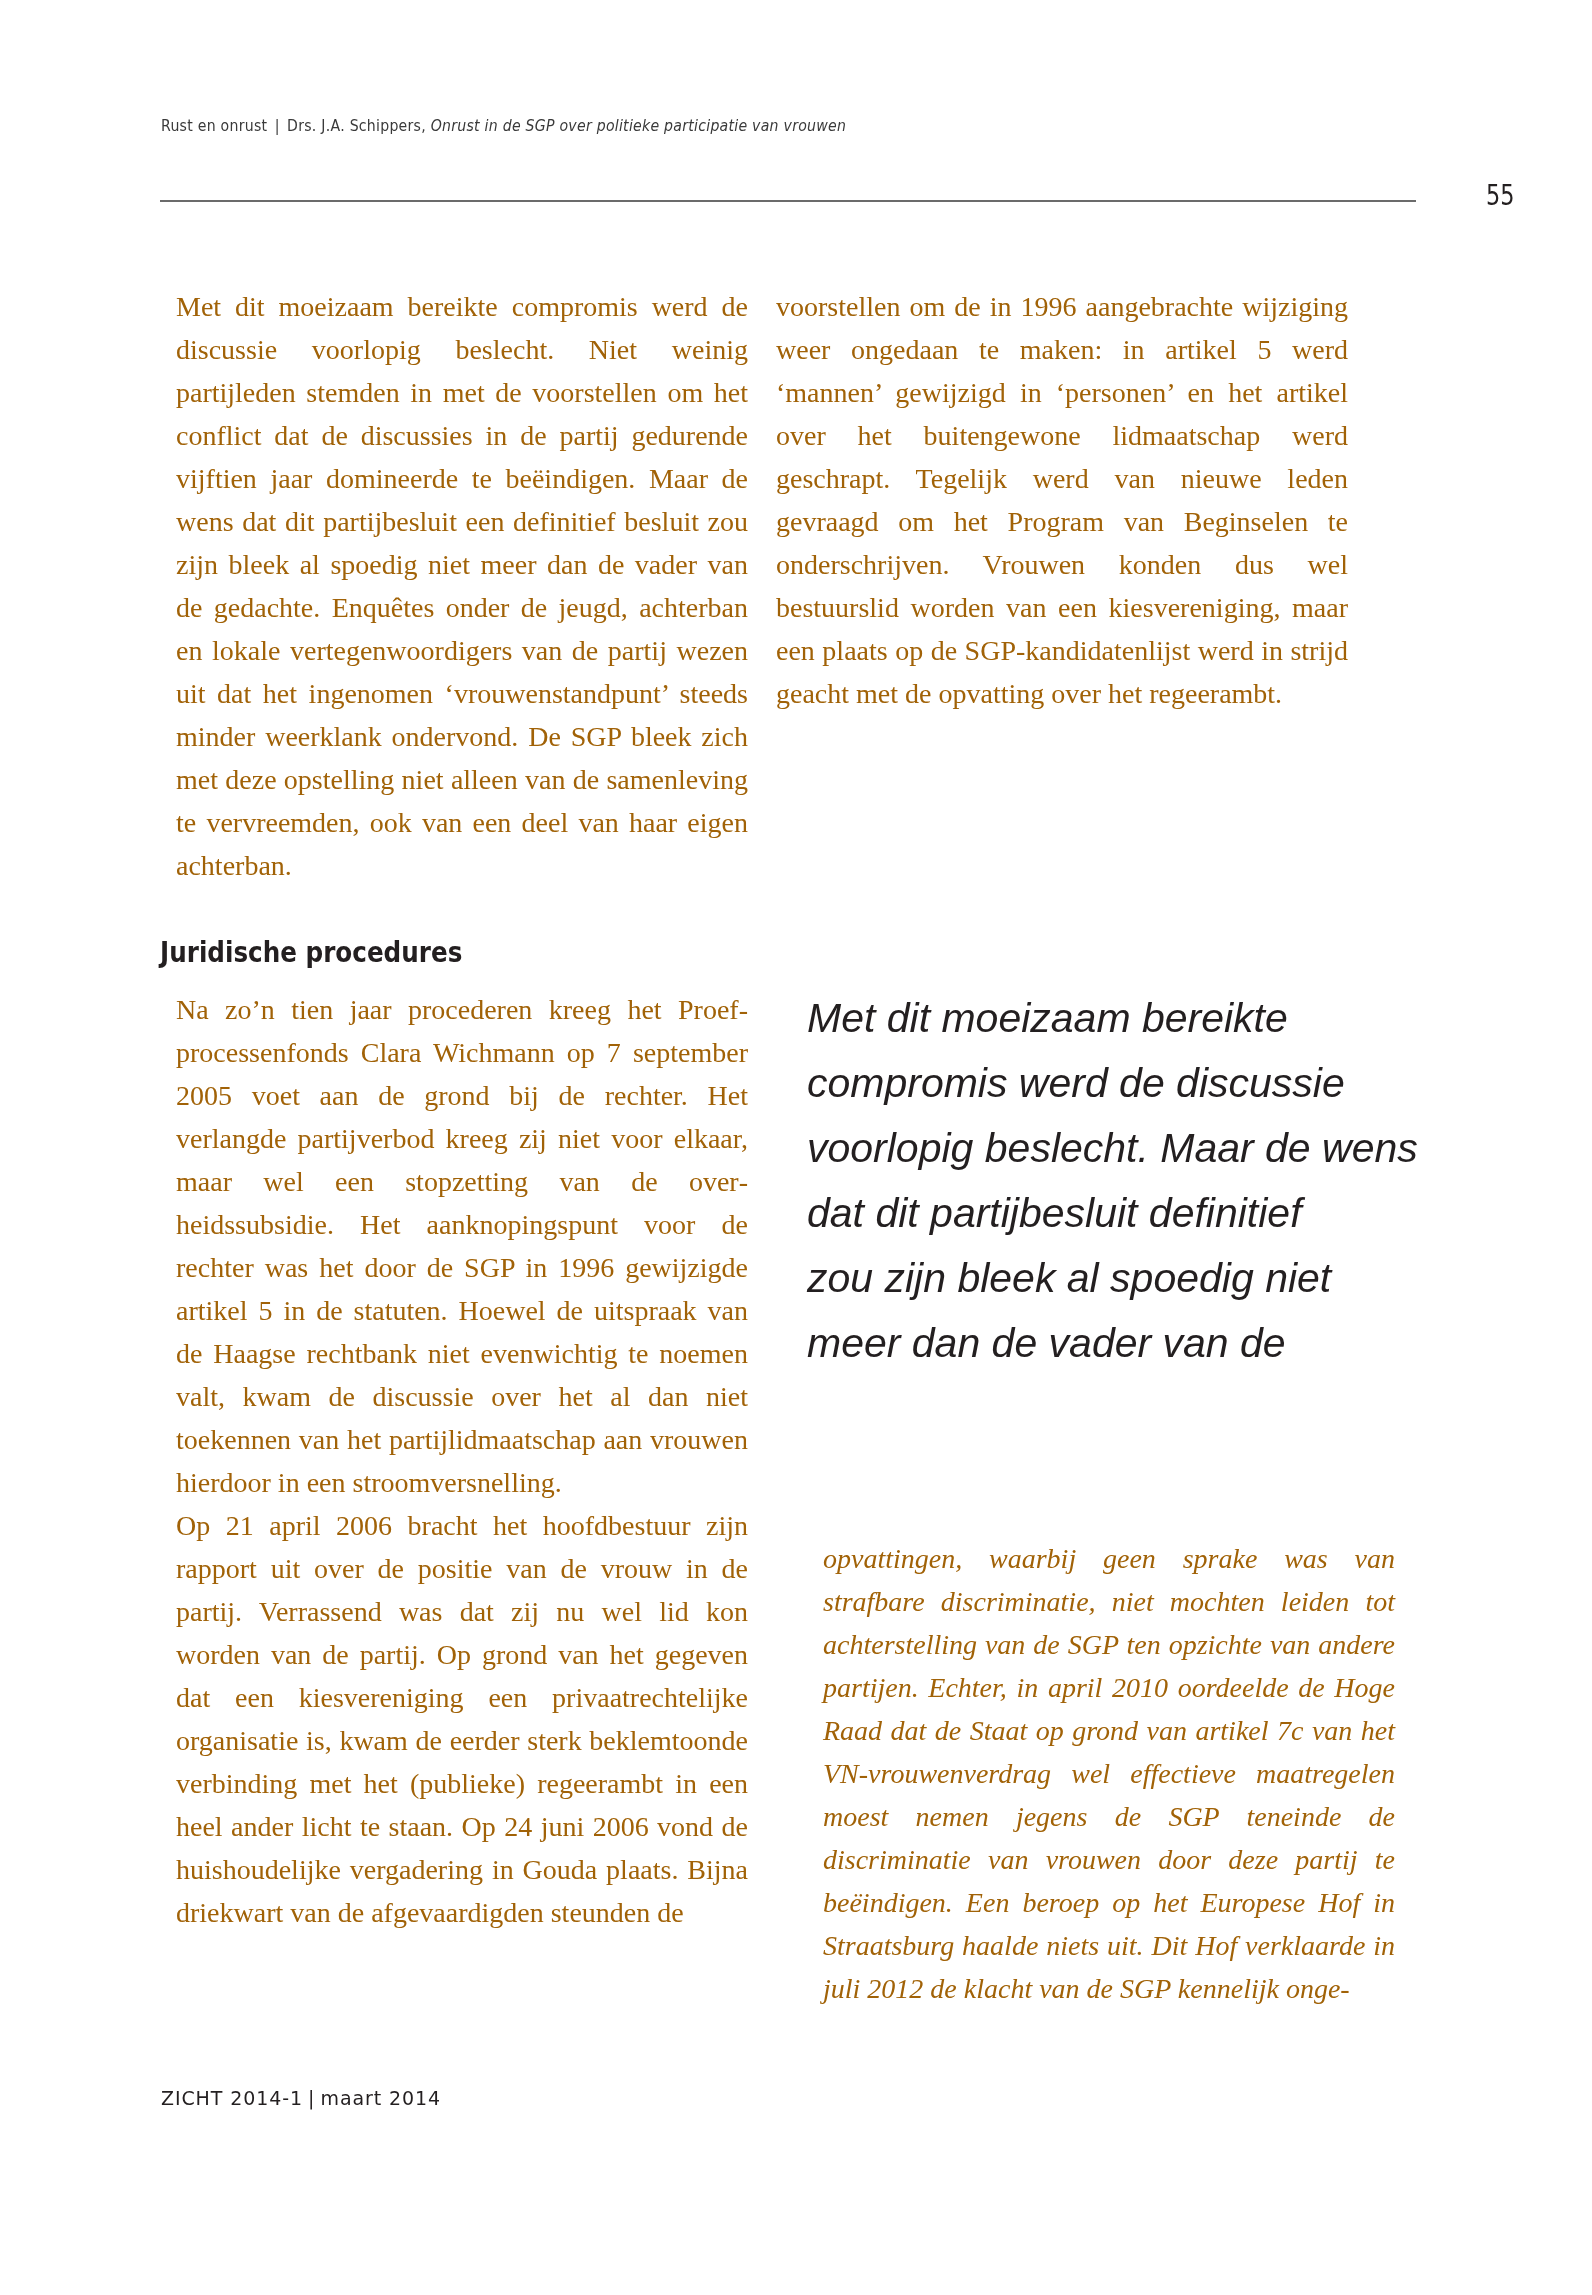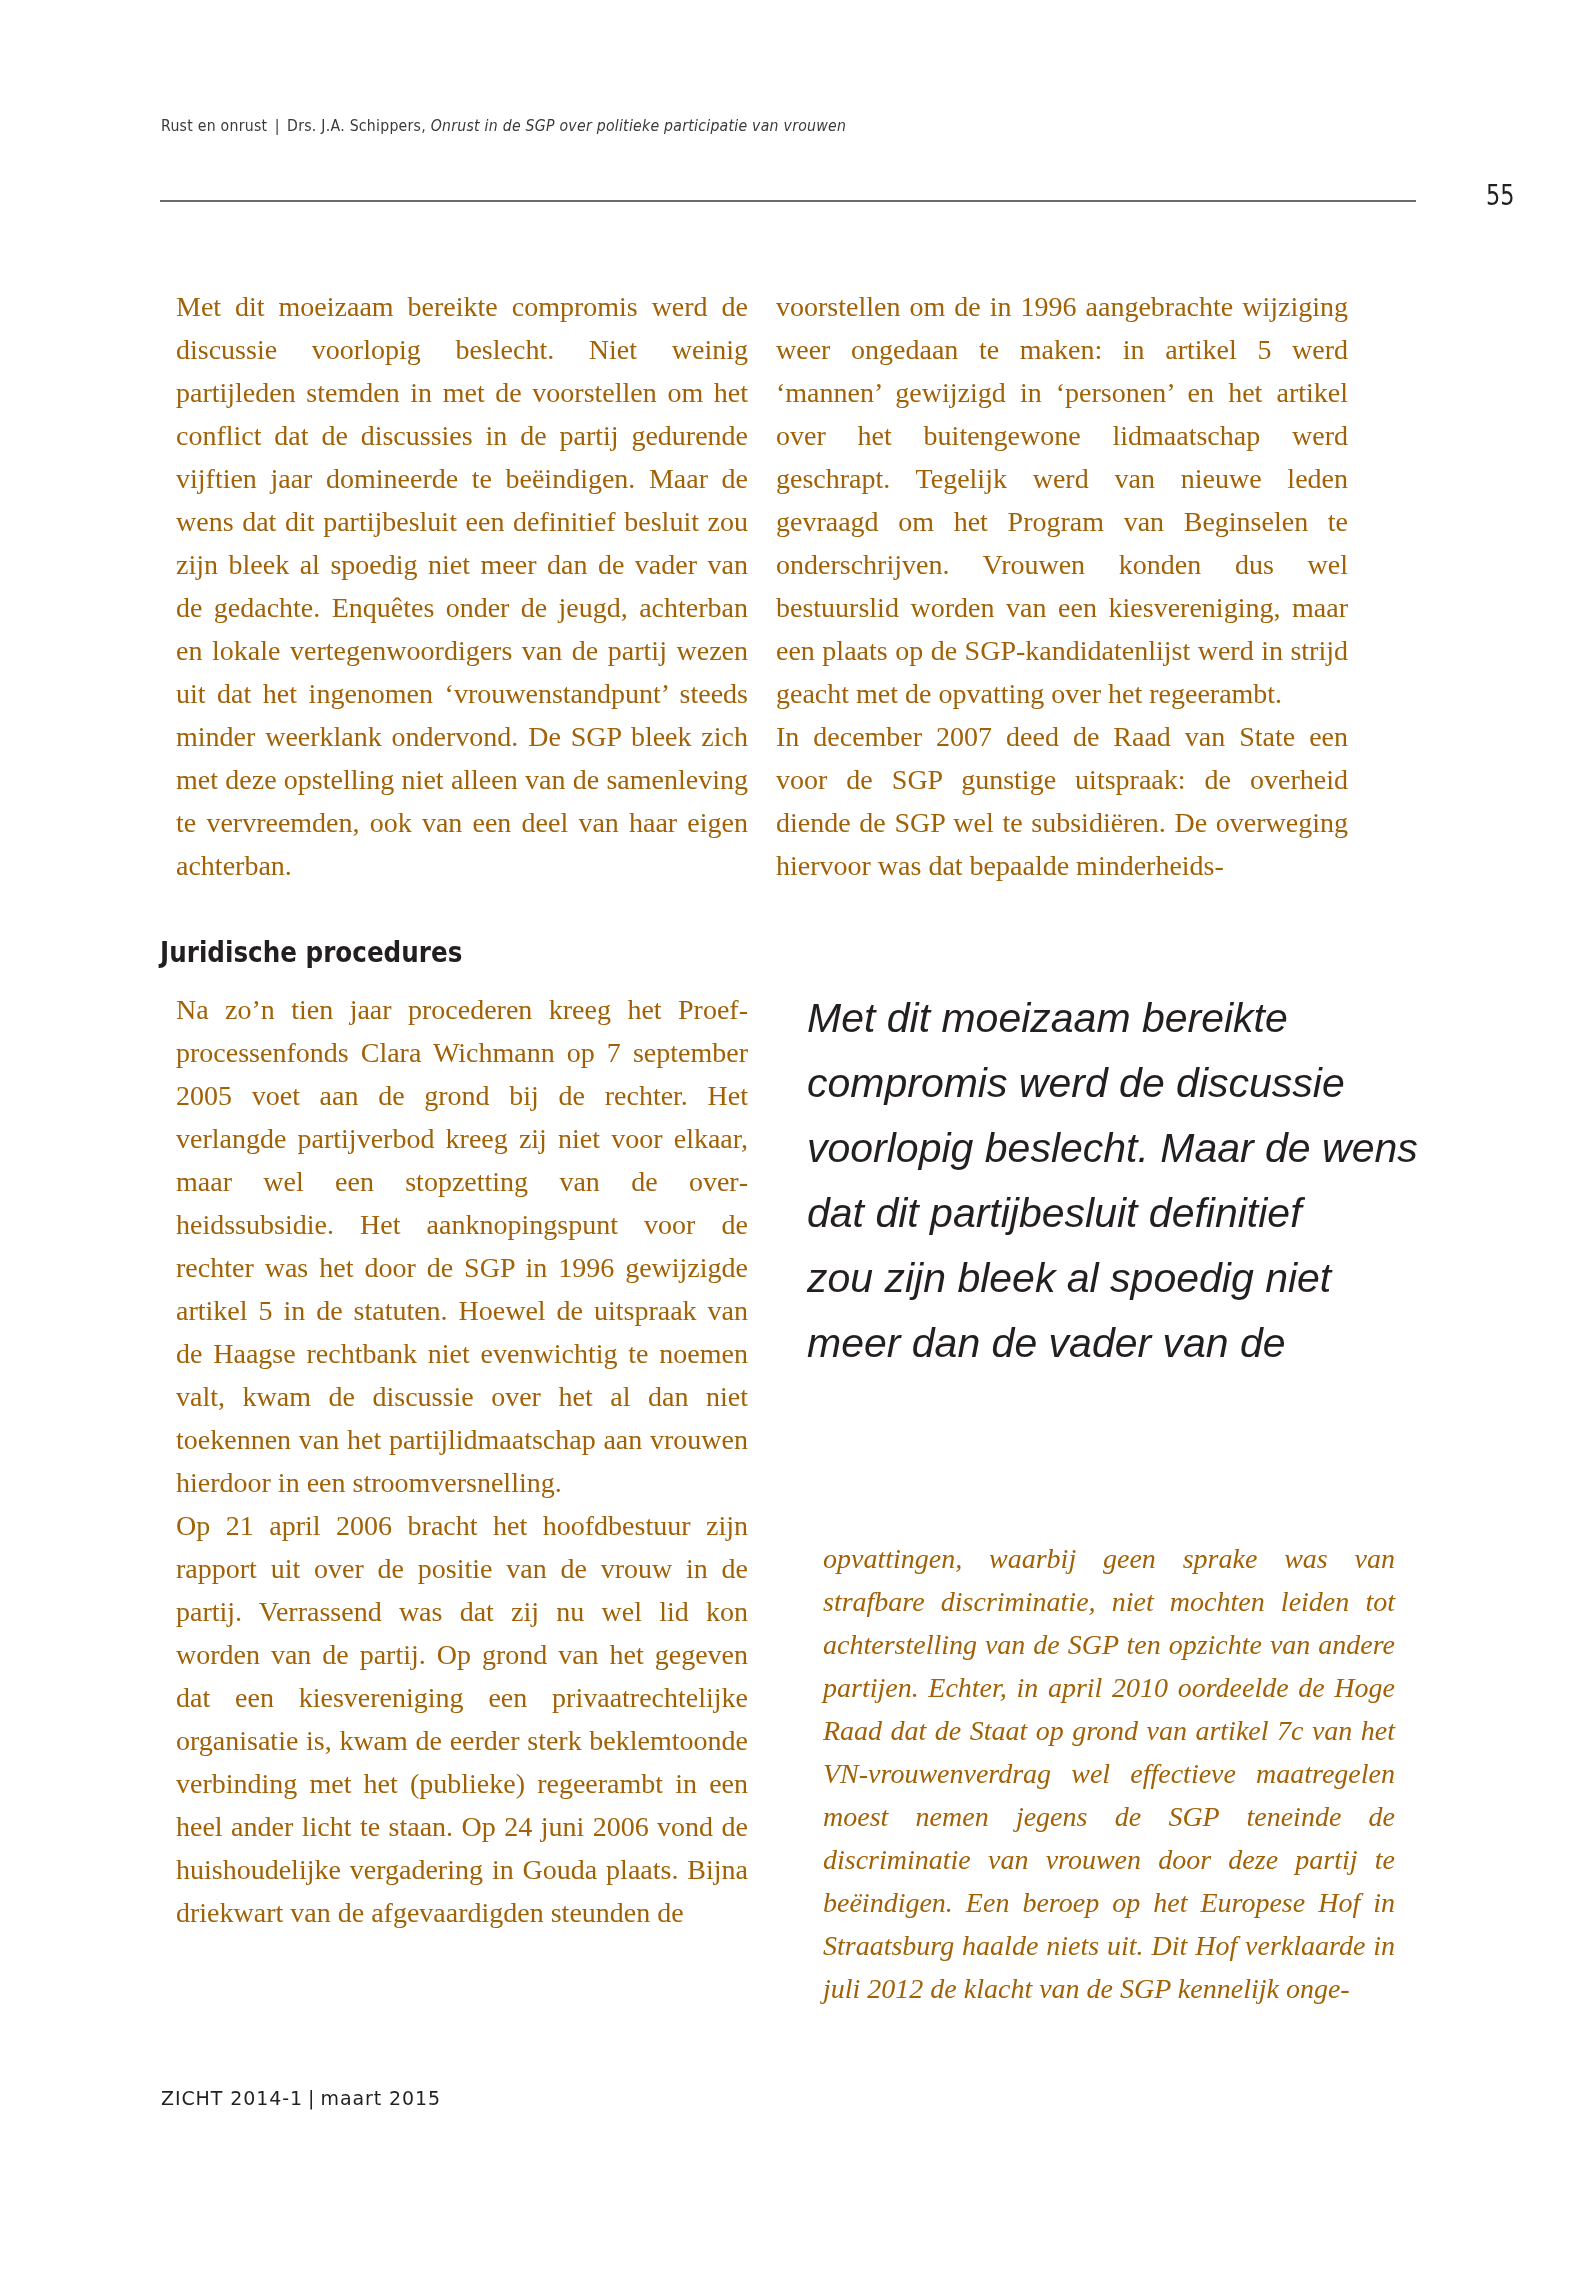--- a/index.html
+++ b/index.html
@@ -62,35 +62,34 @@
   <div class="section-heading">Juridische procedures</div>
   <div class="body-text">
     <p>Na zo’n tien jaar procederen kreeg het Proef­processenfonds Clara Wichmann op 7 sep­tember 2005 voet aan de grond bij de rechter. Het verlangde partijverbod kreeg zij niet voor elkaar, maar wel een stopzetting van de over­heidssubsidie. Het aanknopingspunt voor de rechter was het door de SGP in 1996 gewij­zigde artikel 5 in de statuten. Hoewel de uit­spraak van de Haagse rechtbank niet evenwichtig te noemen valt, kwam de discus­sie over het al dan niet toekennen van het partijlidmaatschap aan vrouwen hierdoor in een stroomversnelling.</p>
     <p>Op 21 april 2006 bracht het hoofdbestuur zijn rapport uit over de positie van de vrouw in de partij. Verrassend was dat zij nu wel lid kon worden van de partij. Op grond van het gegeven dat een kiesvereniging een privaat­rechtelijke organisatie is, kwam de eerder sterk beklemtoonde verbinding met het (pu­blieke) regeerambt in een heel ander licht te staan. Op 24 juni 2006 vond de huishoude­lijke vergadering in Gouda plaats. Bijna drie­kwart van de afgevaardigden steunden de</p>
   </div>
 </div>
 
 <div class="col col-right">
   <div class="body-text">
     <p>voorstellen om de in 1996 aangebrachte wij­ziging weer ongedaan te maken: in artikel 5 werd ‘mannen’ gewijzigd in ‘personen’ en het artikel over het buitengewone lidmaat­schap werd geschrapt. Tegelijk werd van nieuwe leden gevraagd om het Program van Beginselen te onderschrijven. Vrouwen kon­den dus wel bestuurslid worden van een kies­vereniging, maar een plaats op de SGP-kandidatenlijst werd in strijd geacht met de opvatting over het regeerambt.</p>
-    <p>In december 2007 deed de Raad van State een voor de SGP gunstige uitspraak: de overheid diende de SGP wel te subsidiëren. De overwe­ging hiervoor was dat bepaalde minderheids-</p>
   </div>
 </div>
 
 <div class="pull-quote">
   <span>Met dit moeizaam bereikte</span>
   <span>compromis werd de discussie</span>
   <span>voorlopig beslecht. Maar de wens</span>
   <span>dat dit partijbesluit definitief</span>
   <span>zou zijn bleek al spoedig niet</span>
   <span>meer dan de vader van de</span>
 </div>
 
 <div class="col col-right-lower">
   <div class="body-text">
     <p>opvattingen, waarbij geen sprake was van strafbare discriminatie, niet mochten leiden tot achterstelling van de SGP ten opzichte van andere partijen. Echter, in april 2010 oor­deelde de Hoge Raad dat de Staat op grond van artikel 7c van het VN-vrouwenverdrag wel effectieve maatregelen moest nemen je­gens de SGP teneinde de discriminatie van vrouwen door deze partij te beëindigen. Een beroep op het Europese Hof in Straatsburg haalde niets uit. Dit Hof verklaarde in juli 2012 de klacht van de SGP kennelijk onge-</p>
   </div>
 </div>
 
 <div class="footer">
-  <span>ZICHT 2014-1</span><span class="sep">|</span><span>maart 2015</span>
+  <span>ZICHT 2014-1</span><span class="sep">|</span><span>maart 2014</span>
 </div>
 
 
 </body></html>

